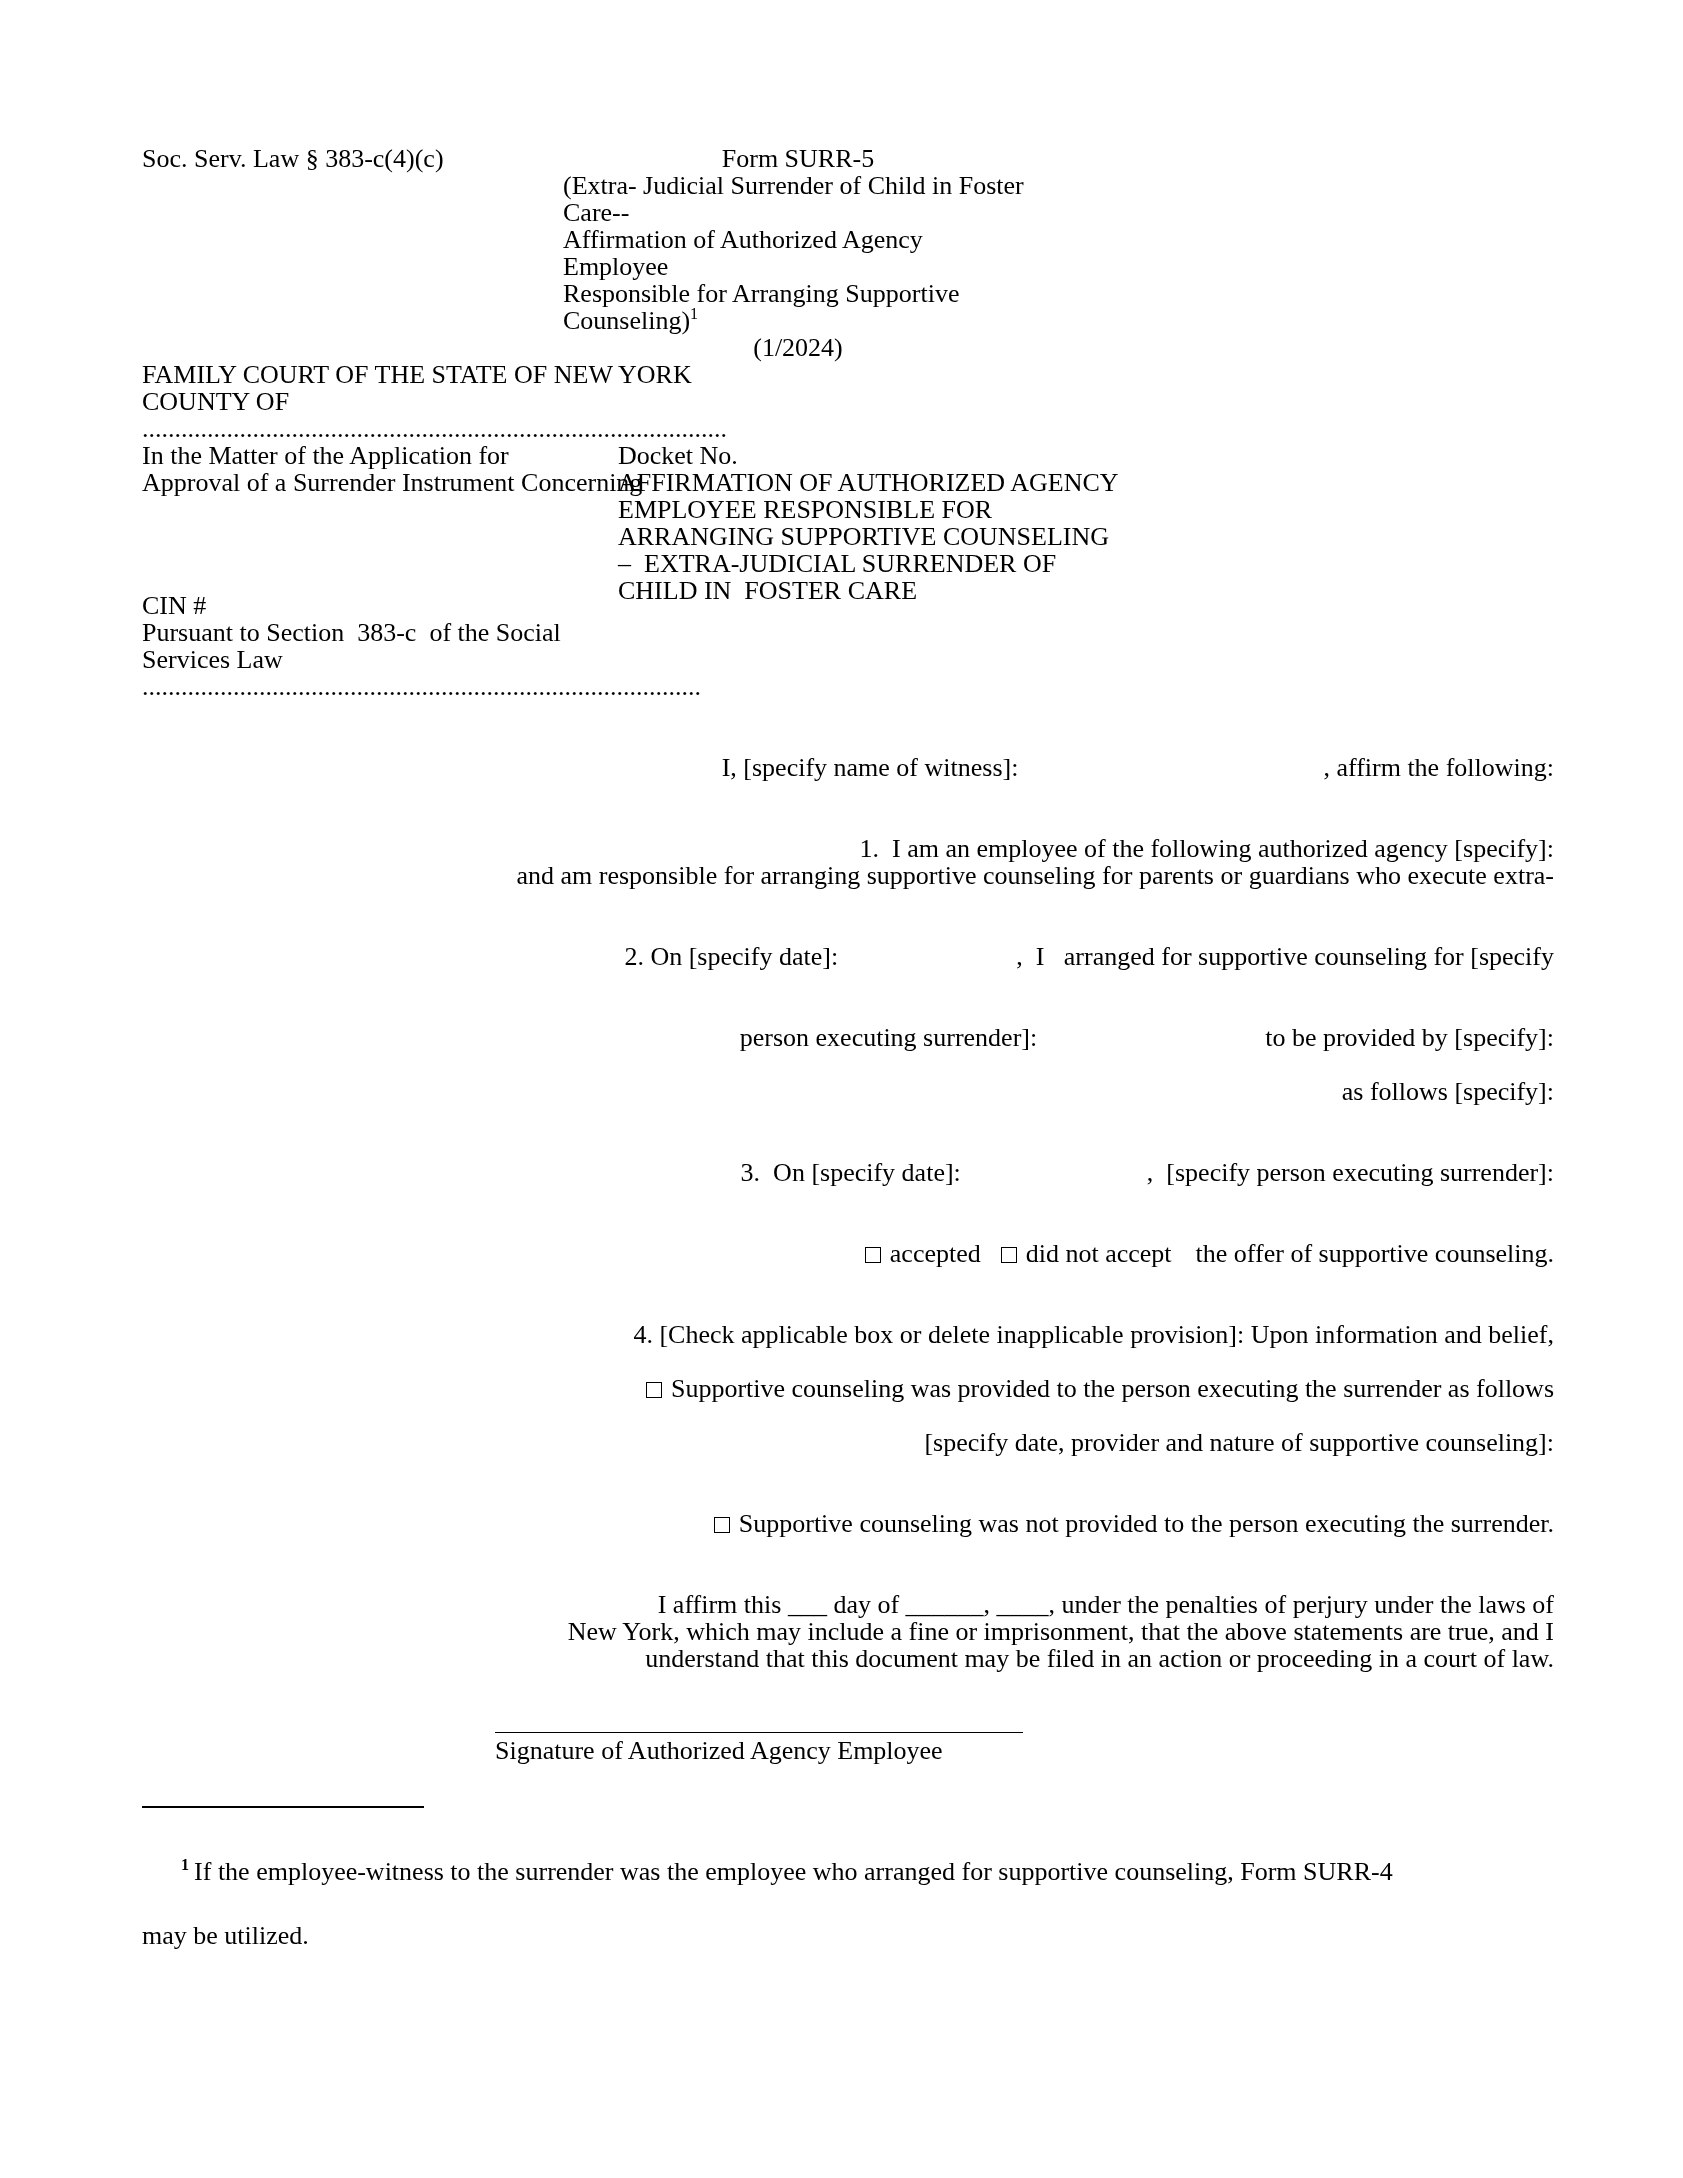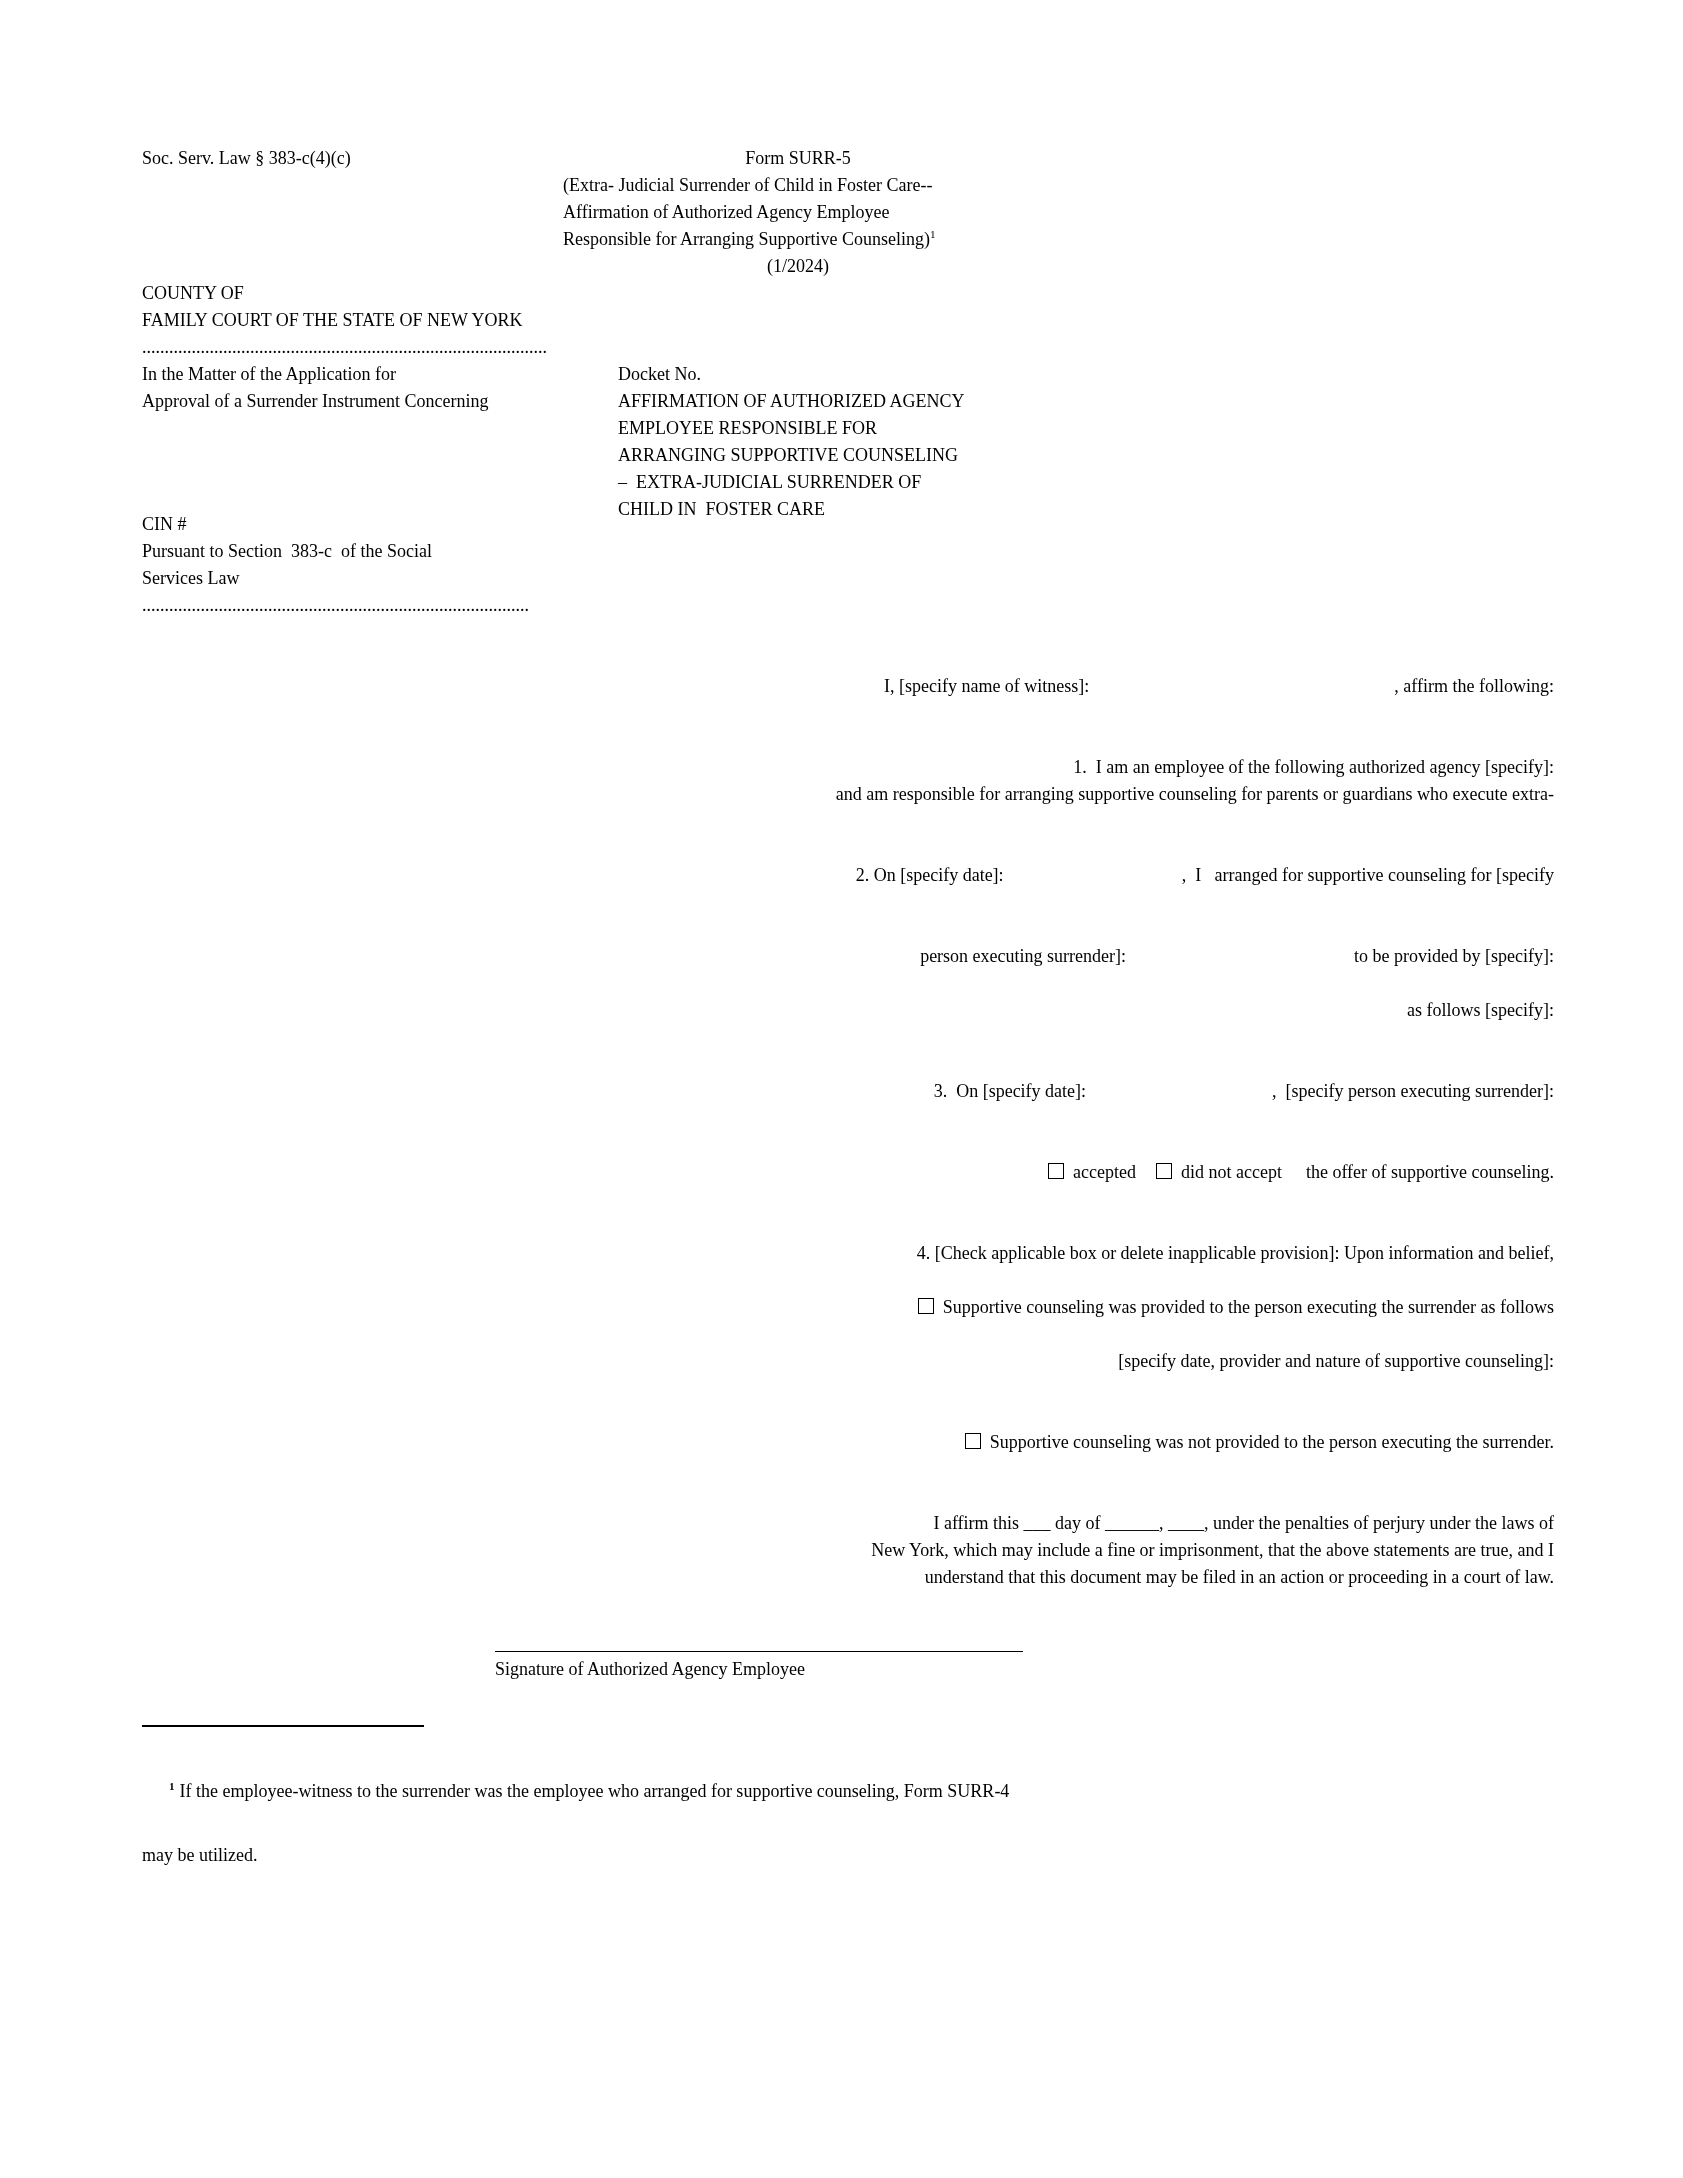--- a/index.html
+++ b/index.html
@@ -4,21 +4,21 @@
 <style>
   * { margin: 0; padding: 0; box-sizing: border-box; }
   html, body { background: #ffffff; }
   .page {
     position: relative;
     width: 1683px;
     height: 2178px;
     background: #ffffff;
     color: #000000;
     font-family: "Liberation Serif", "DejaVu Serif", serif;
-    font-size: 18px;
+    font-size: 26px;
     line-height: 27px;
     padding: 145px 129px 0 142px;
     overflow: hidden;
   }
   .line { white-space: pre-wrap; }
 
   
   .header { position: relative; }
   .law-cite { position: absolute; left: 0; top: 0; white-space: pre-wrap; }
   .form-block { margin-left: 421px; width: 470px; }
@@ -72,22 +72,22 @@
     <div class="law-cite">Soc. Serv. Law § 383-c(4)(c)</div>
     <div class="form-block">
       <div class="form-number line">Form SURR-5</div>
       <div class="line">(Extra- Judicial Surrender of Child in Foster Care--</div>
       <div class="line">Affirmation of Authorized Agency Employee</div>
       <div class="line"><span>Responsible for Arranging Supportive Counseling)</span><sup>1</sup></div>
       <div class="form-date line">(1/2024)</div>
     </div>
   </div>
 
+  <div class="line">FAMILY COURT OF THE STATE OF NEW YORK</div>
   <div class="line">COUNTY OF</div>
-  <div class="line">FAMILY COURT OF THE STATE OF NEW YORK</div>
 
   <div class="line">..........................................................................................</div>
 
   <div class="caption">
     <div class="caption-left">
       <div class="line">In the Matter of the Application for</div>
       <div class="line">Approval of a Surrender Instrument Concerning</div>
       <div class="caption-spacer"></div>
       <div class="line">CIN #</div>
       <div class="line">Pursuant to Section  383-c  of the Social</div>

